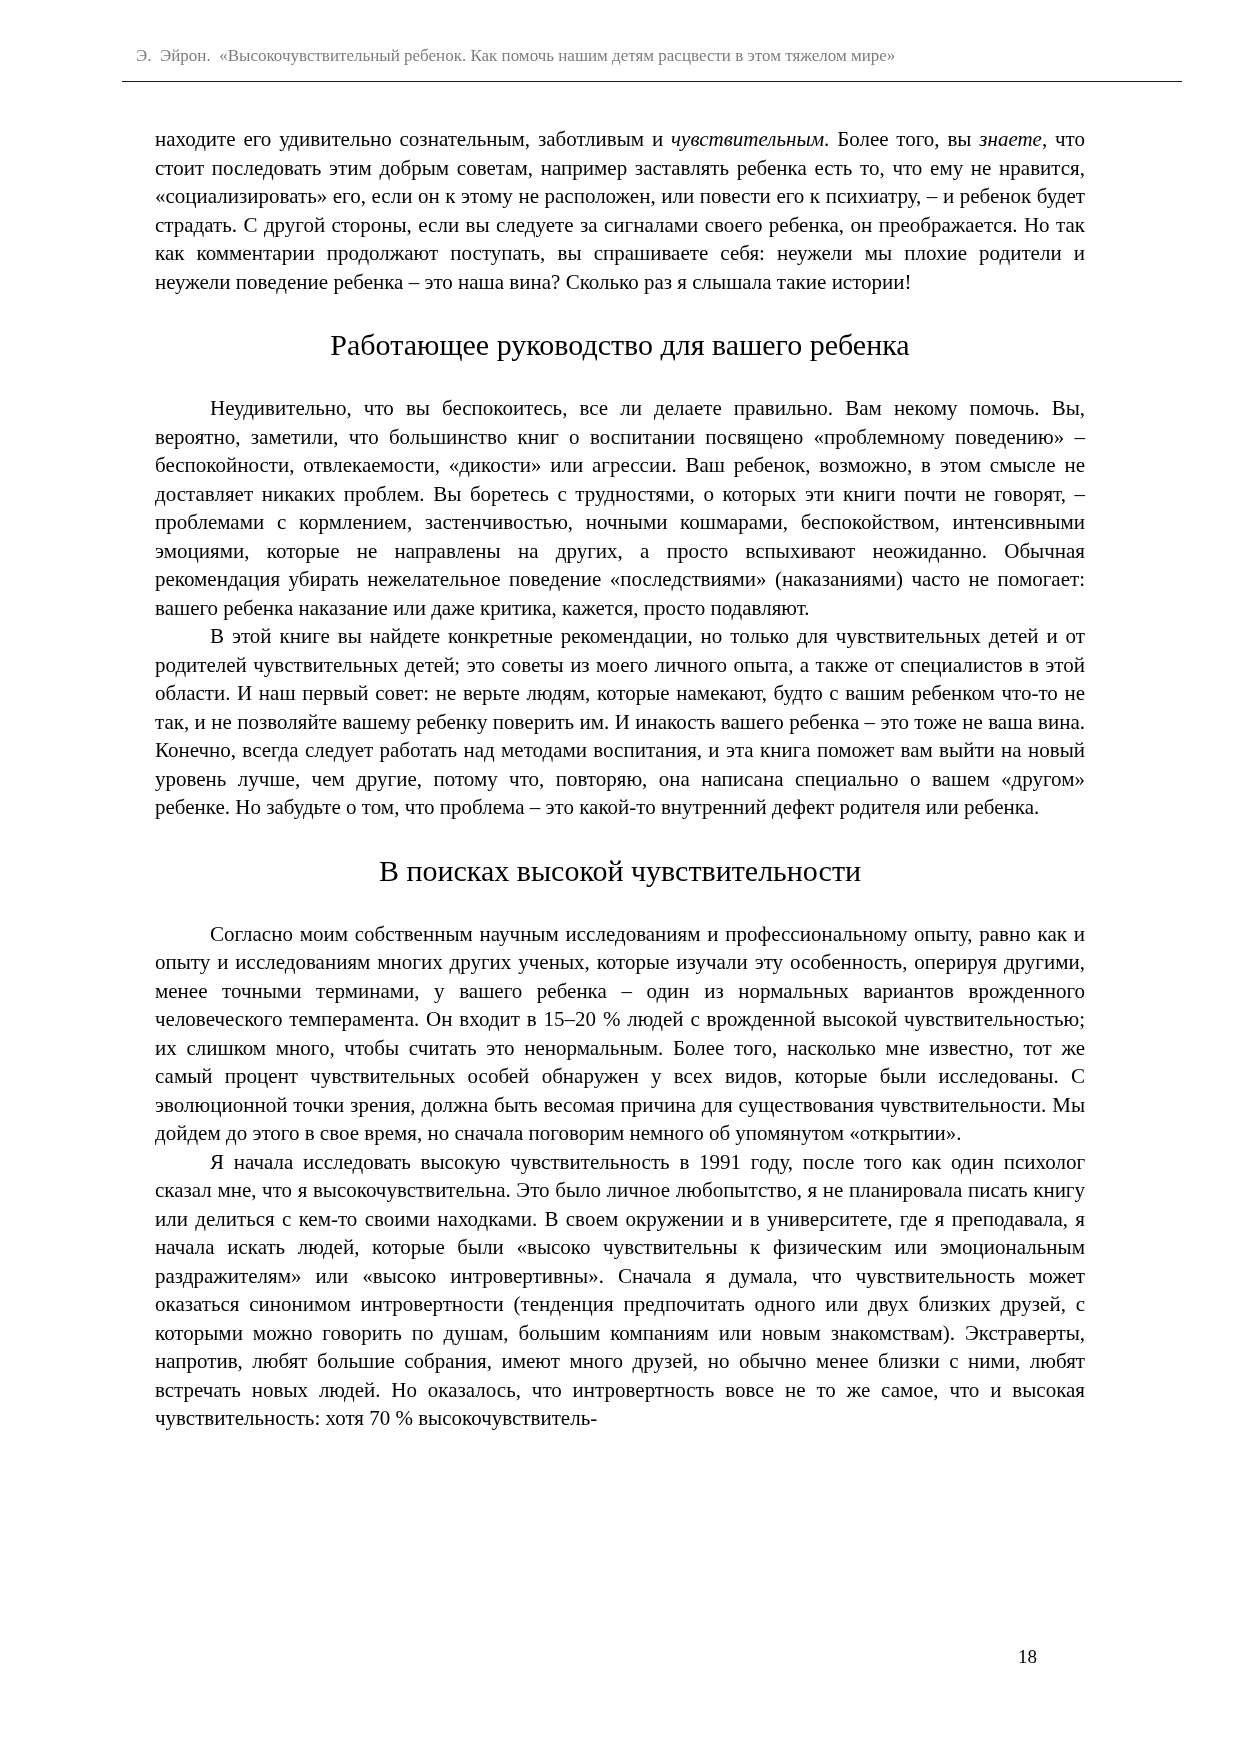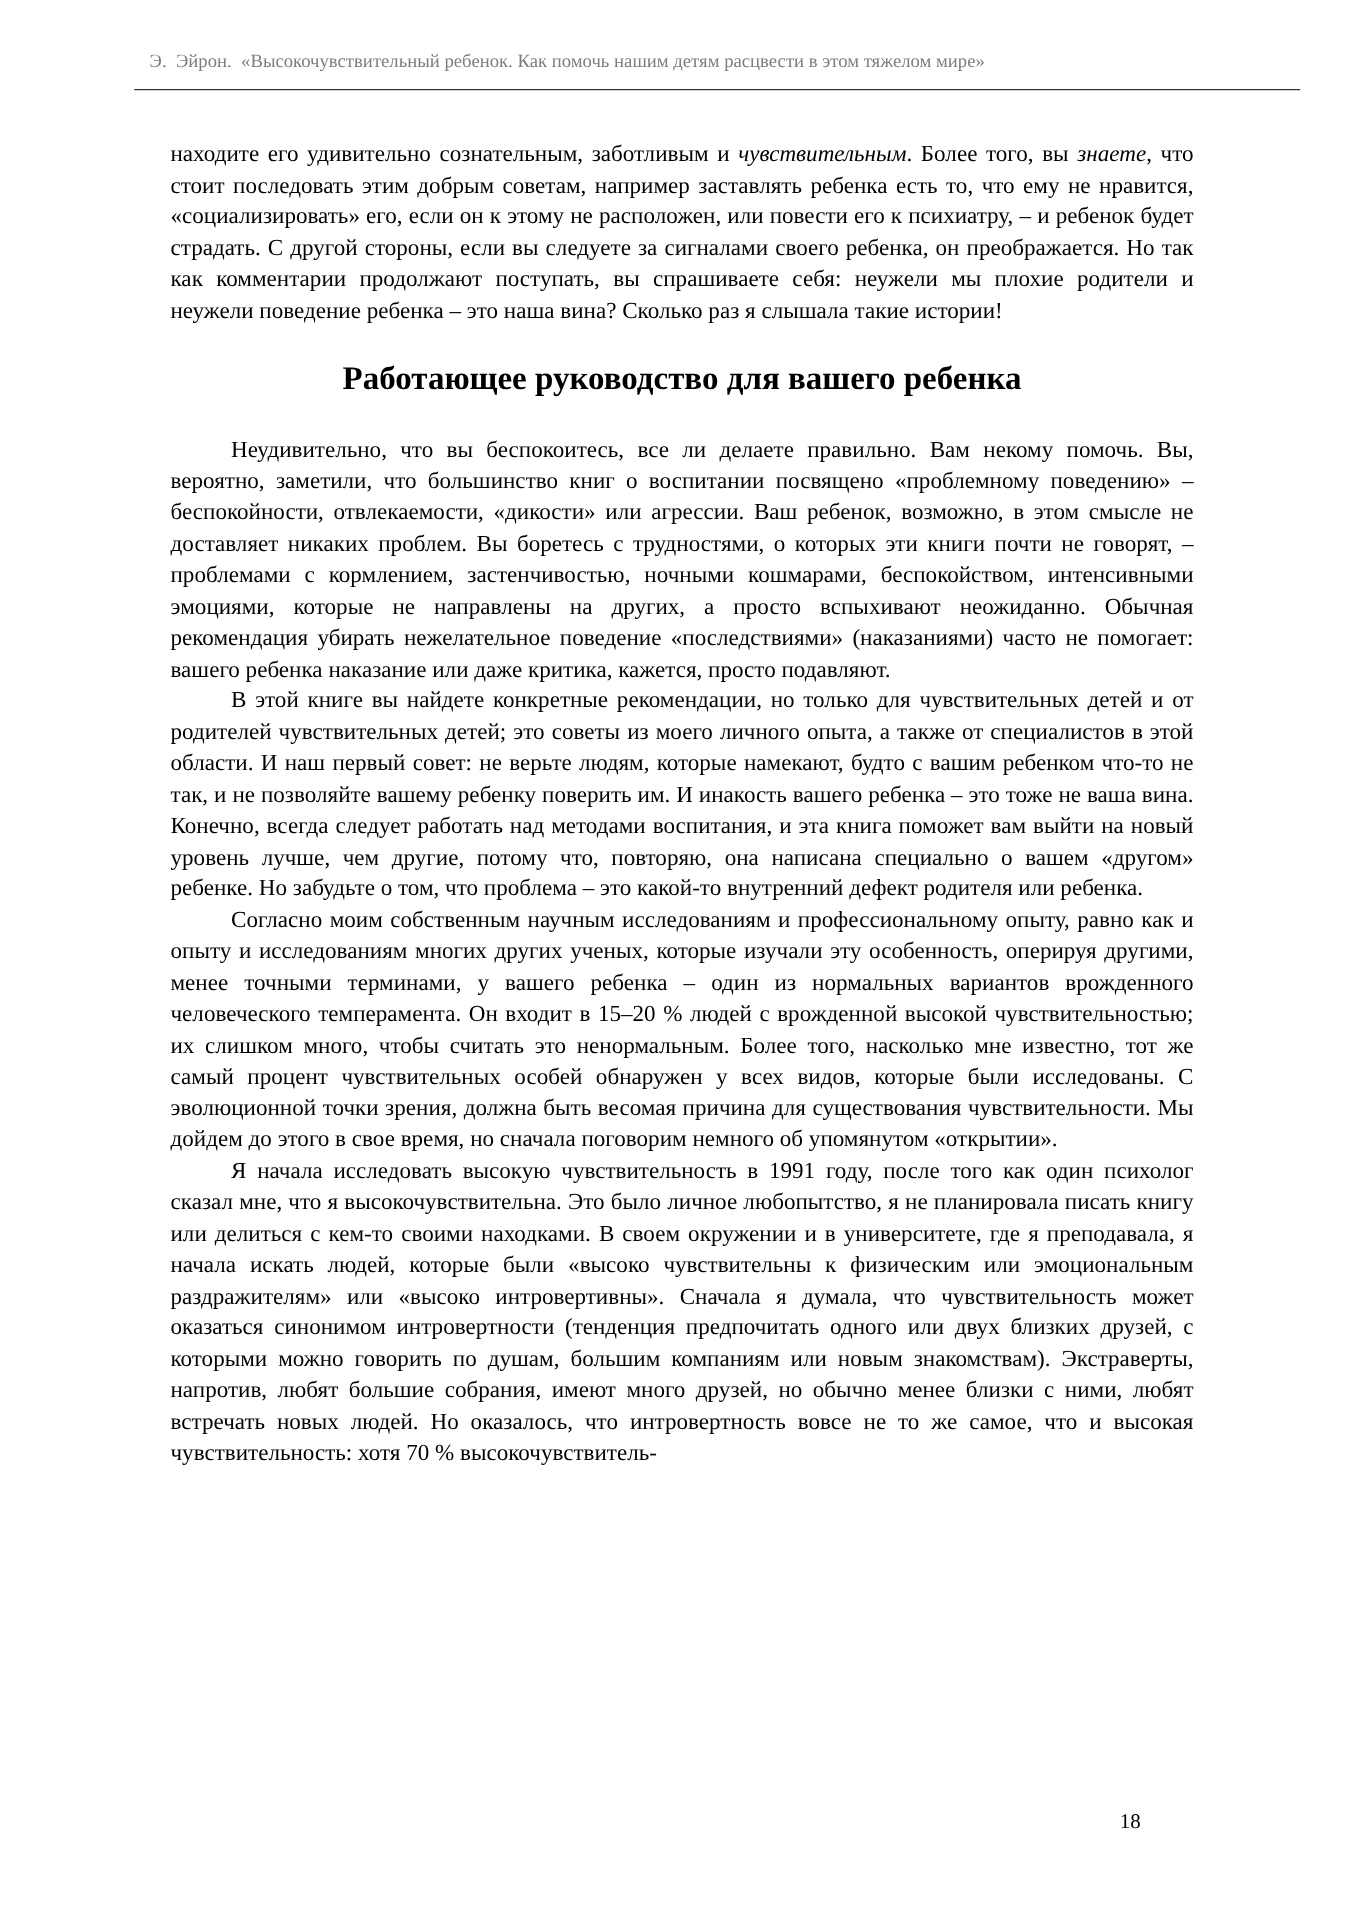--- a/index.html
+++ b/index.html
@@ -42,21 +42,21 @@
   .content p.paragraph {
     margin: 0;
     text-indent: 55px;
   }
   .content p.paragraph.no-indent {
     text-indent: 0;
   }
   .content h2.heading {
     font-size: 30px;
     line-height: 38px;
-    font-weight: bold;
+    font-weight: normal;
     text-align: center;
     margin: 30px 0 30px 0;
   }
   .content em {
   }
   .page-footer {
     position: absolute;
     right: 203px;
     bottom: 86px;
     font-size: 19px;
@@ -73,20 +73,21 @@
   <header class="running-header">
     <div class="running-head-text">Э.  Эйрон.  «Высокочувствительный ребенок. Как помочь нашим детям расцвести в этом тяжелом мире»</div>
     <hr class="header-rule">
   </header>
 
   <main class="content">
       <p class="paragraph no-indent"><span>находите его удивительно сознательным, заботливым и </span><em>чувствительным</em><span>. Более того, вы </span><em>знаете</em><span>, что стоит последовать этим добрым советам, например заставлять ребенка есть то, что ему не нравится, «социализировать» его, если он к этому не расположен, или повести его к психиатру, – и ребенок будет страдать. С другой стороны, если вы следуете за сигналами своего ребенка, он преображается. Но так как комментарии продолжают поступать, вы спрашиваете себя: неужели мы плохие родители и неужели поведение ребенка – это наша вина? Сколько раз я слышала такие истории!</span></p>
       <h2 class="heading">Работающее руководство для вашего ребенка</h2>
       <p class="paragraph"><span>Неудивительно, что вы беспокоитесь, все ли делаете правильно. Вам некому помочь. Вы, вероятно, заметили, что большинство книг о воспитании посвящено «проблемному поведению» – беспокойности, отвлекаемости, «дикости» или агрессии. Ваш ребенок, возможно, в этом смысле не доставляет никаких проблем. Вы боретесь с трудностями, о которых эти книги почти не говорят, – проблемами с кормлением, застенчивостью, ночными кошмарами, беспокойством, интенсивными эмоциями, которые не направлены на других, а просто вспыхивают неожиданно. Обычная рекомендация убирать нежелательное поведение «последствиями» (наказаниями) часто не помогает: вашего ребенка наказание или даже критика, кажется, просто подавляют.</span></p>
       <p class="paragraph"><span>В этой книге вы найдете конкретные рекомендации, но только для чувствительных детей и от родителей чувствительных детей; это советы из моего личного опыта, а также от специалистов в этой области. И наш первый совет: не верьте людям, которые намекают, будто с вашим ребенком что-то не так, и не позволяйте вашему ребенку поверить им. И инакость вашего ребенка – это тоже не ваша вина. Конечно, всегда следует работать над методами воспитания, и эта книга поможет вам выйти на новый уровень лучше, чем другие, потому что, повторяю, она написана специально о вашем «другом» ребенке. Но забудьте о том, что проблема – это какой-то внутренний дефект родителя или ребенка.</span></p>
+      <h2 class="heading">В поисках высокой чувствительности</h2>
       <p class="paragraph"><span>Согласно моим собственным научным исследованиям и профессиональному опыту, равно как и опыту и исследованиям многих других ученых, которые изучали эту особенность, оперируя другими, менее точными терминами, у вашего ребенка – один из нормальных вариантов врожденного человеческого темперамента. Он входит в 15–20 % людей с врожденной высокой чувствительностью; их слишком много, чтобы считать это ненормальным. Более того, насколько мне известно, тот же самый процент чувствительных особей обнаружен у всех видов, которые были исследованы. С эволюционной точки зрения, должна быть весомая причина для существования чувствительности. Мы дойдем до этого в свое время, но сначала поговорим немного об упомянутом «открытии».</span></p>
       <p class="paragraph"><span>Я начала исследовать высокую чувствительность в 1991 году, после того как один психолог сказал мне, что я высокочувствительна. Это было личное любопытство, я не планировала писать книгу или делиться с кем-то своими находками. В своем окружении и в университете, где я преподавала, я начала искать людей, которые были «высоко чувствительны к физическим или эмоциональным раздражителям» или «высоко интровертивны». Сначала я думала, что чувствительность может оказаться синонимом интровертности (тенденция предпочитать одного или двух близких друзей, с которыми можно говорить по душам, большим компаниям или новым знакомствам). Экстраверты, напротив, любят большие собрания, имеют много друзей, но обычно менее близки с ними, любят встречать новых людей. Но оказалось, что интровертность вовсе не то же самое, что и высокая чувствительность: хотя 70 % высокочувствитель-</span></p>
     </main>
 
   <footer class="page-footer">
     <span>18</span>
   </footer>
 
 </div>
 

